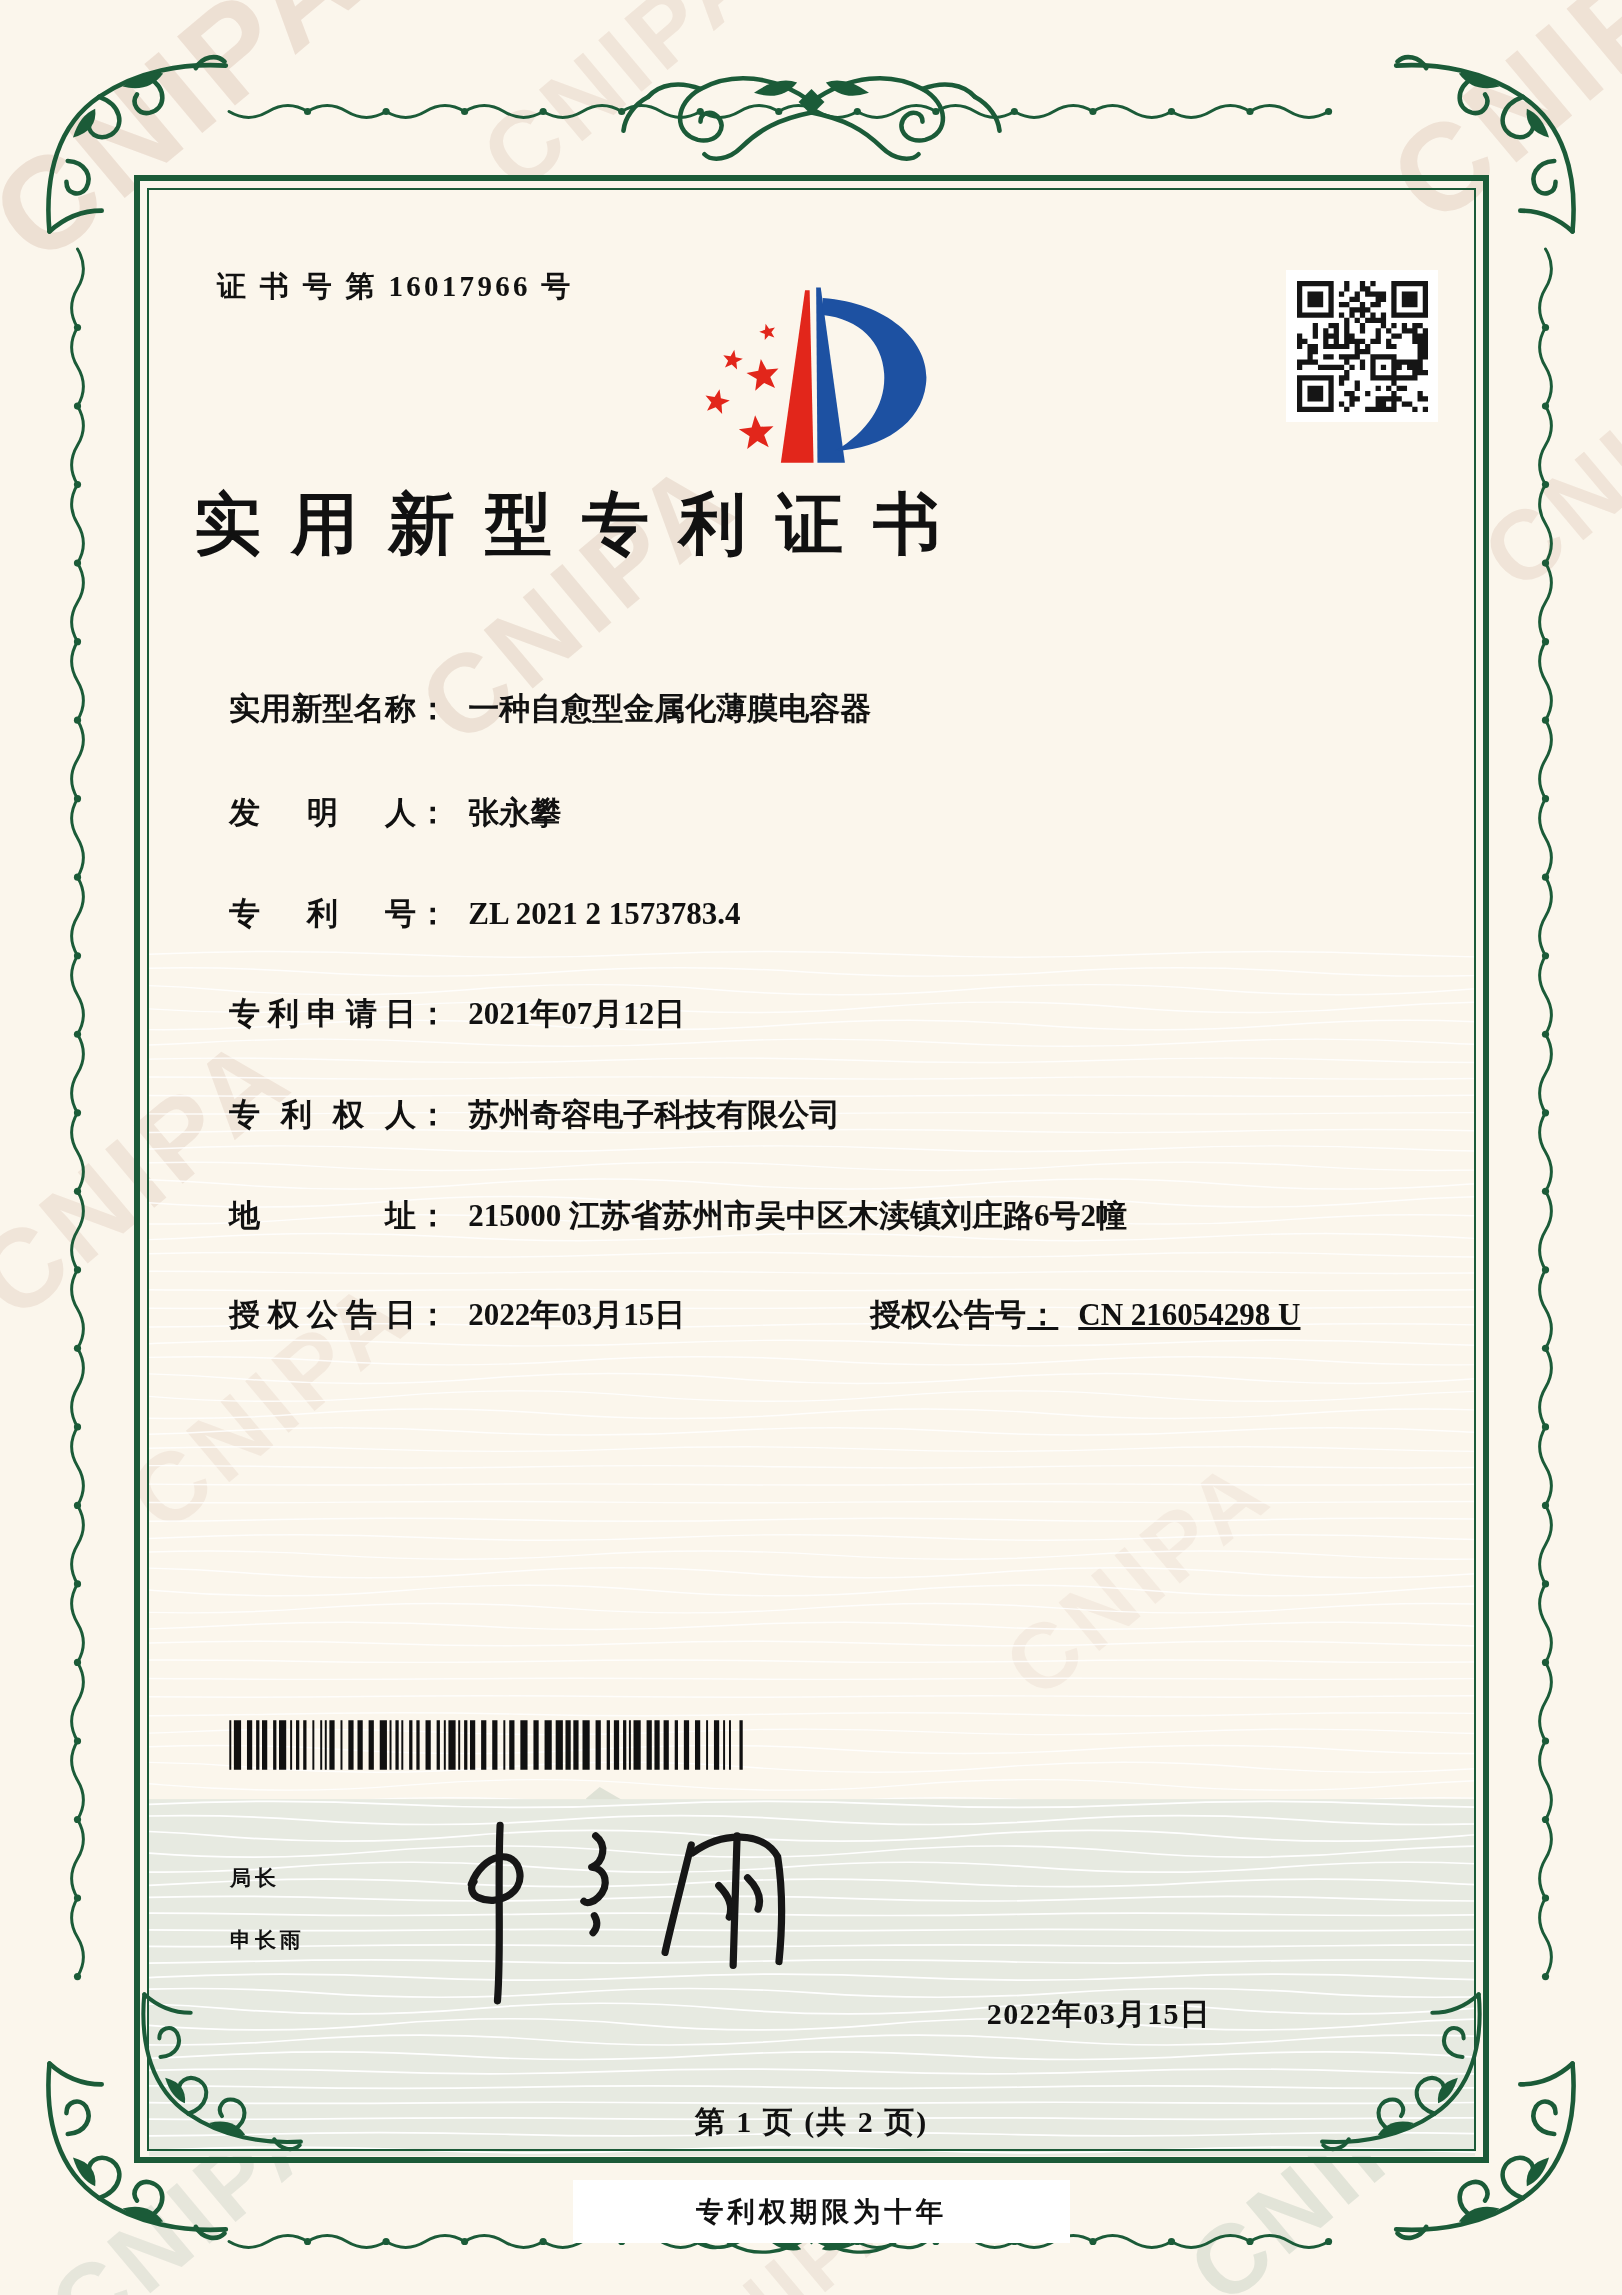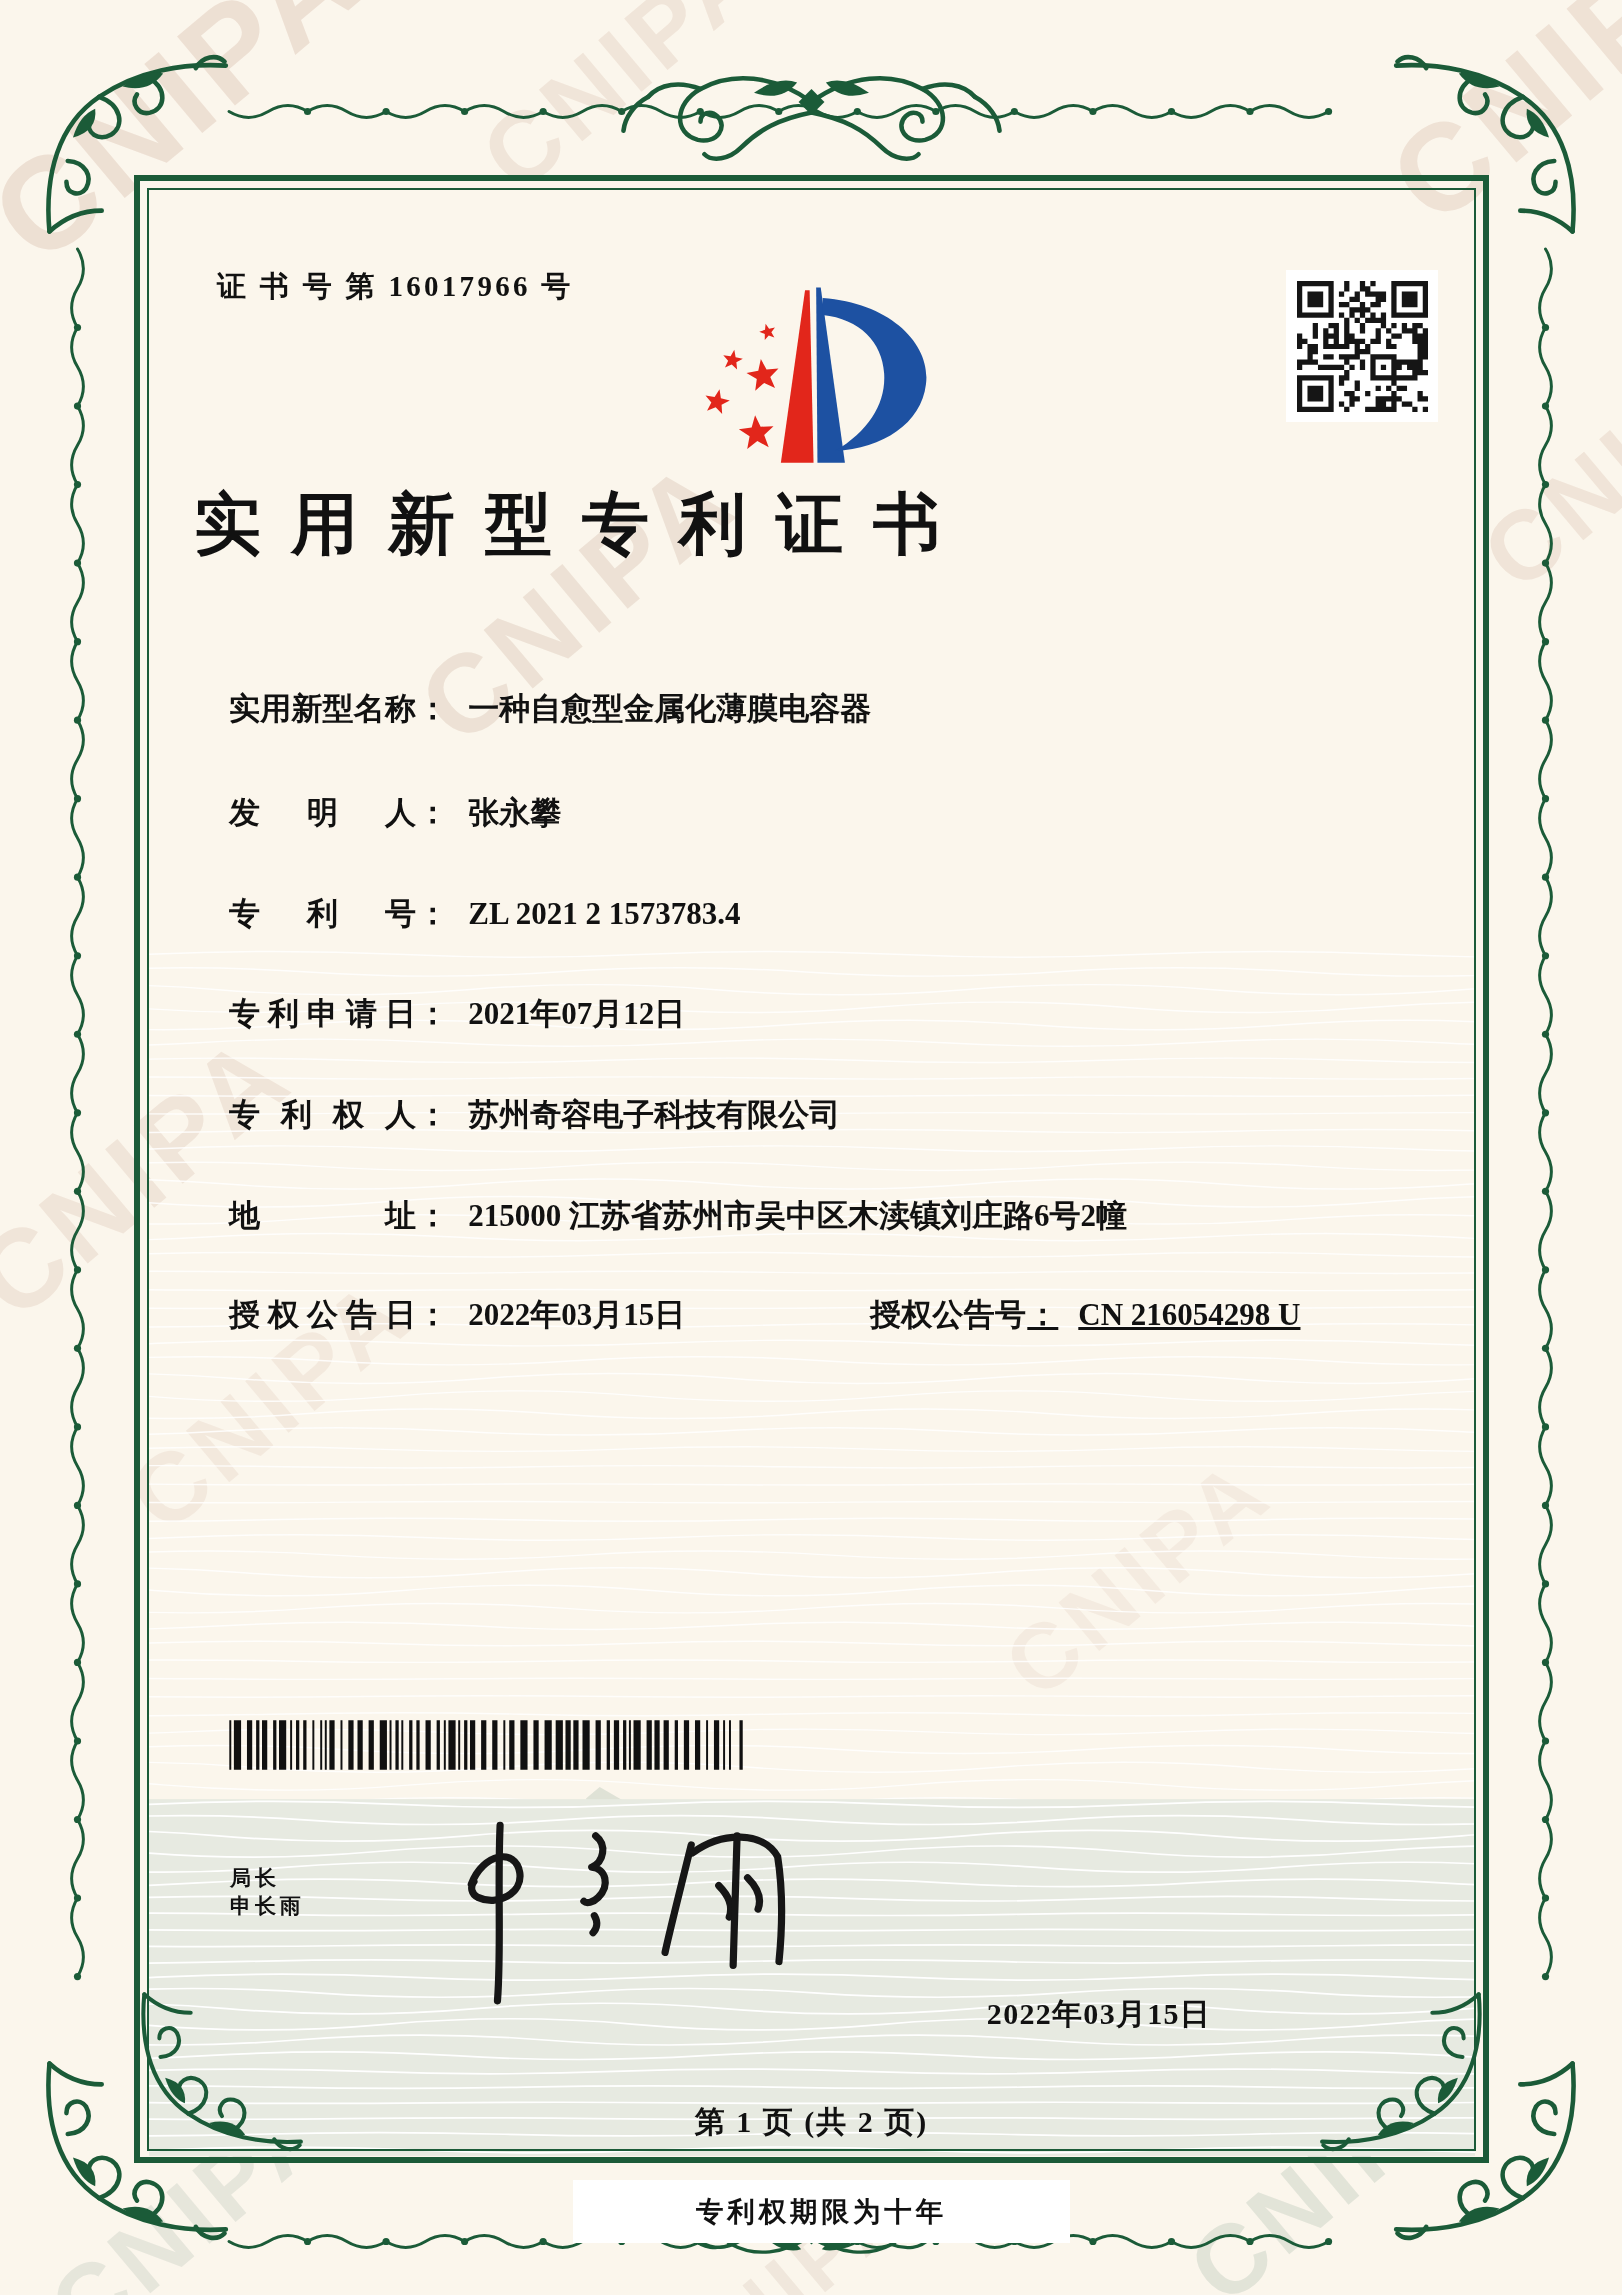--- a/index.html
+++ b/index.html
@@ -41,21 +41,21 @@
   .colon{margin-left:1.3px;}
   .fvalue{margin-left:20px;}
   .grant2{position:absolute;left:641px;top:0;text-decoration:underline;}
   .grant2 .flabel-j{width:156px;}
   .paras{position:absolute;left:227px;width:1173px;top:1343px;font-size:29.4px;line-height:62px;
          text-align:justify;}
   .paras p{margin:0;text-indent:2em;}
   .barcode{position:absolute;left:228px;top:1720px;}
   .signer{position:absolute;left:230px;top:1864px;font-size:21px;font-weight:700;
           font-family:"Liberation Sans","DejaVu Sans",sans-serif;letter-spacing:3.9px;}
-  .signer .name{}
+  .signer .name{margin-top:34px;}
   .signature{position:absolute;left:432px;top:1807px;width:419px;height:203px;}
   .issue-date{position:absolute;left:942px;top:1994px;width:314px;text-align:center;
               font-size:30px;font-weight:600;letter-spacing:1.3px;}
   .page-info{position:absolute;left:157px;right:157px;top:2102px;text-align:center;
              font-size:30px;font-weight:600;letter-spacing:2px;}
   .footer-strip{position:absolute;left:573px;top:2180px;width:497px;height:63px;background:#fff;
                 z-index:5;display:flex;align-items:center;justify-content:center;}
   .footer-note{font-size:27.5px;font-weight:600;letter-spacing:3.9px;}
 </style>
 </head>

